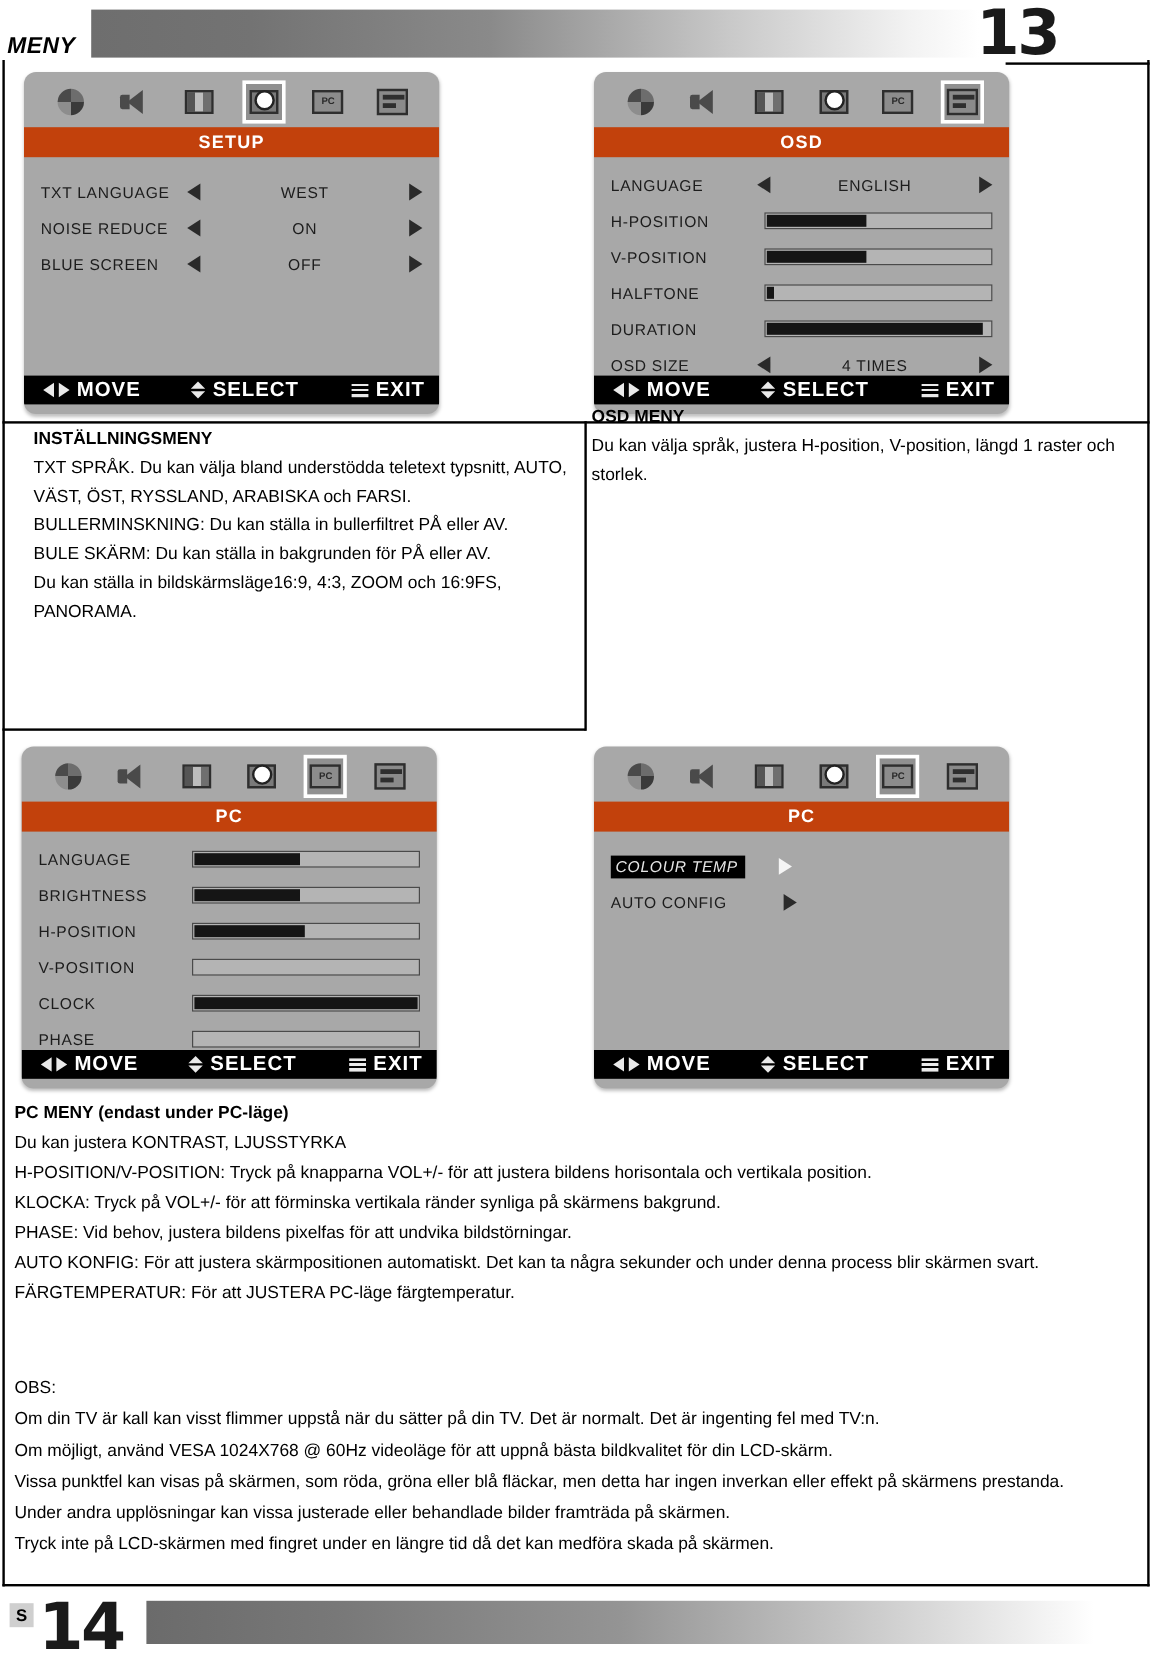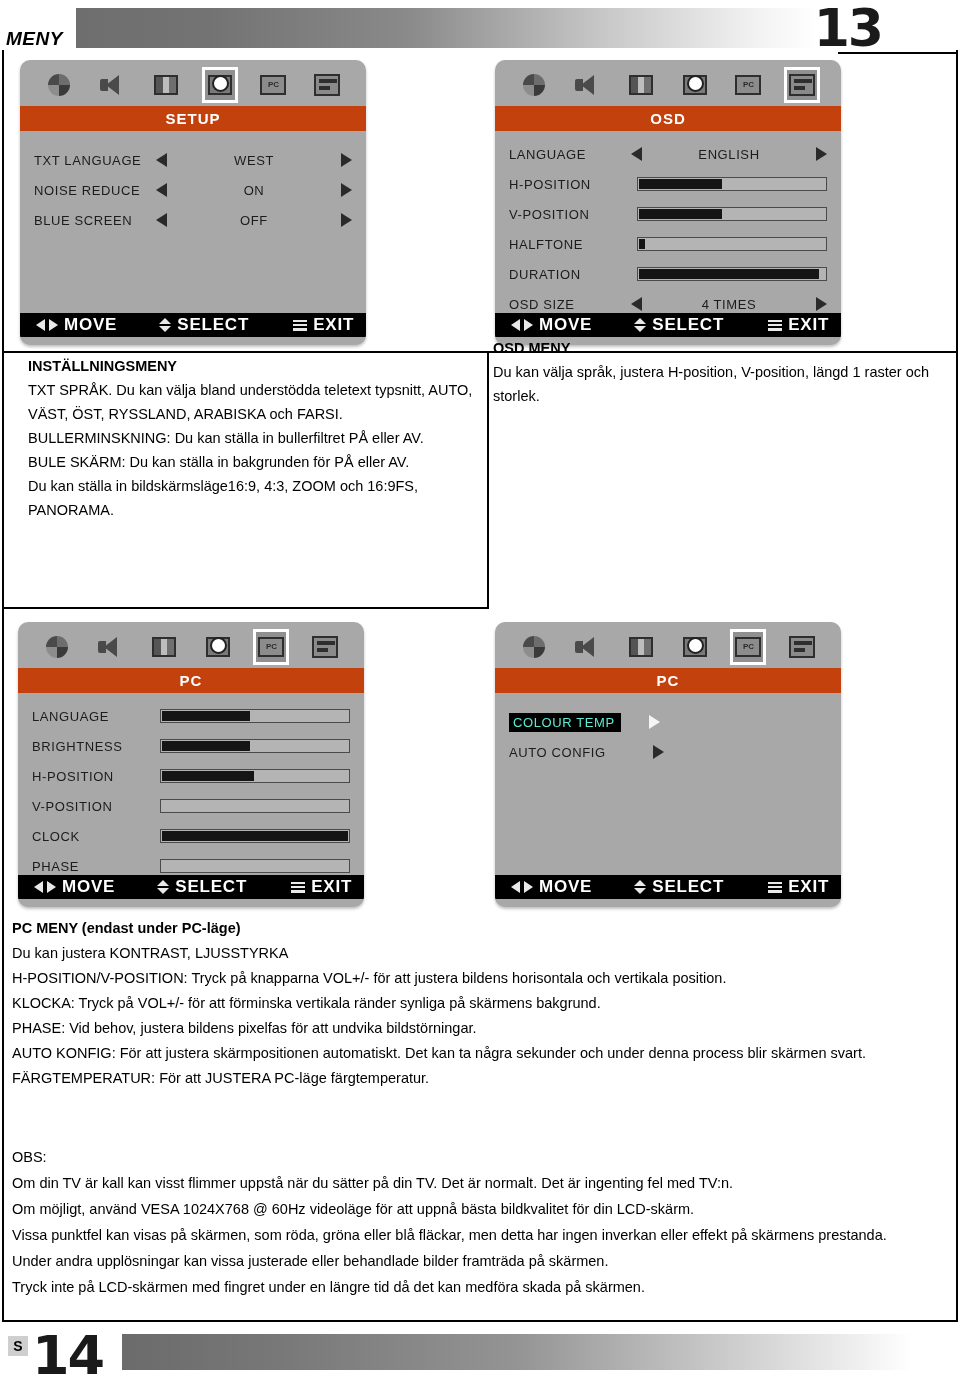--- a/index.html
+++ b/index.html
@@ -78,21 +78,21 @@
   .ic-osd:after { content:""; position:absolute; left:3px; top:10px; width:11px; height:4px; background:#2e2e2e; }
 
   .osd-title {
     height:25px; background:#c2410c; color:#fff;
     display:flex; align-items:center; justify-content:center;
     font-size:15px; font-weight:bold; letter-spacing:1px;
   }
   .osd-body { position:relative; height:180px; padding:14px 0 0 0; }
   .osd-row { display:flex; align-items:center; height:30px; padding:0 14px; }
   .osd-label { width:122px; font-size:13px; color:#1c1c1c; letter-spacing:.6px; white-space:nowrap; }
-  .osd-label.hl { background:#000; color:#5eead4; padding:2px 4px; width:auto; min-width:112px; }
+  .osd-label.hl { background:#000; color:#e5e5e5; padding:2px 4px; width:auto; min-width:112px;font-style:italic; }
   .arrow-l { width:0;height:0;border-top:7px solid transparent;border-bottom:7px solid transparent;border-right:11px solid #2a2a2a; }
   .arrow-r { width:0;height:0;border-top:7px solid transparent;border-bottom:7px solid transparent;border-left:11px solid #2a2a2a; }
   .arrow-w { width:0;height:0;border-top:7px solid transparent;border-bottom:7px solid transparent;border-left:11px solid #f5f5f5; }
   .osd-value { flex:1; text-align:center; font-size:13px; color:#1c1c1c; letter-spacing:.6px; }
   .osd-slider { flex:1; height:14px; border:1px solid #4a4a4a; background:#b4b4b4; margin-left:6px; position:relative; }
   .osd-slider i { position:absolute; left:1px; top:1px; bottom:1px; background:#151515; display:block; }
 
   .osd-footer {
     position:absolute; left:0; bottom:8px; width:100%; height:24px;
     background:#000000; color:#fff; display:flex; align-items:center;

